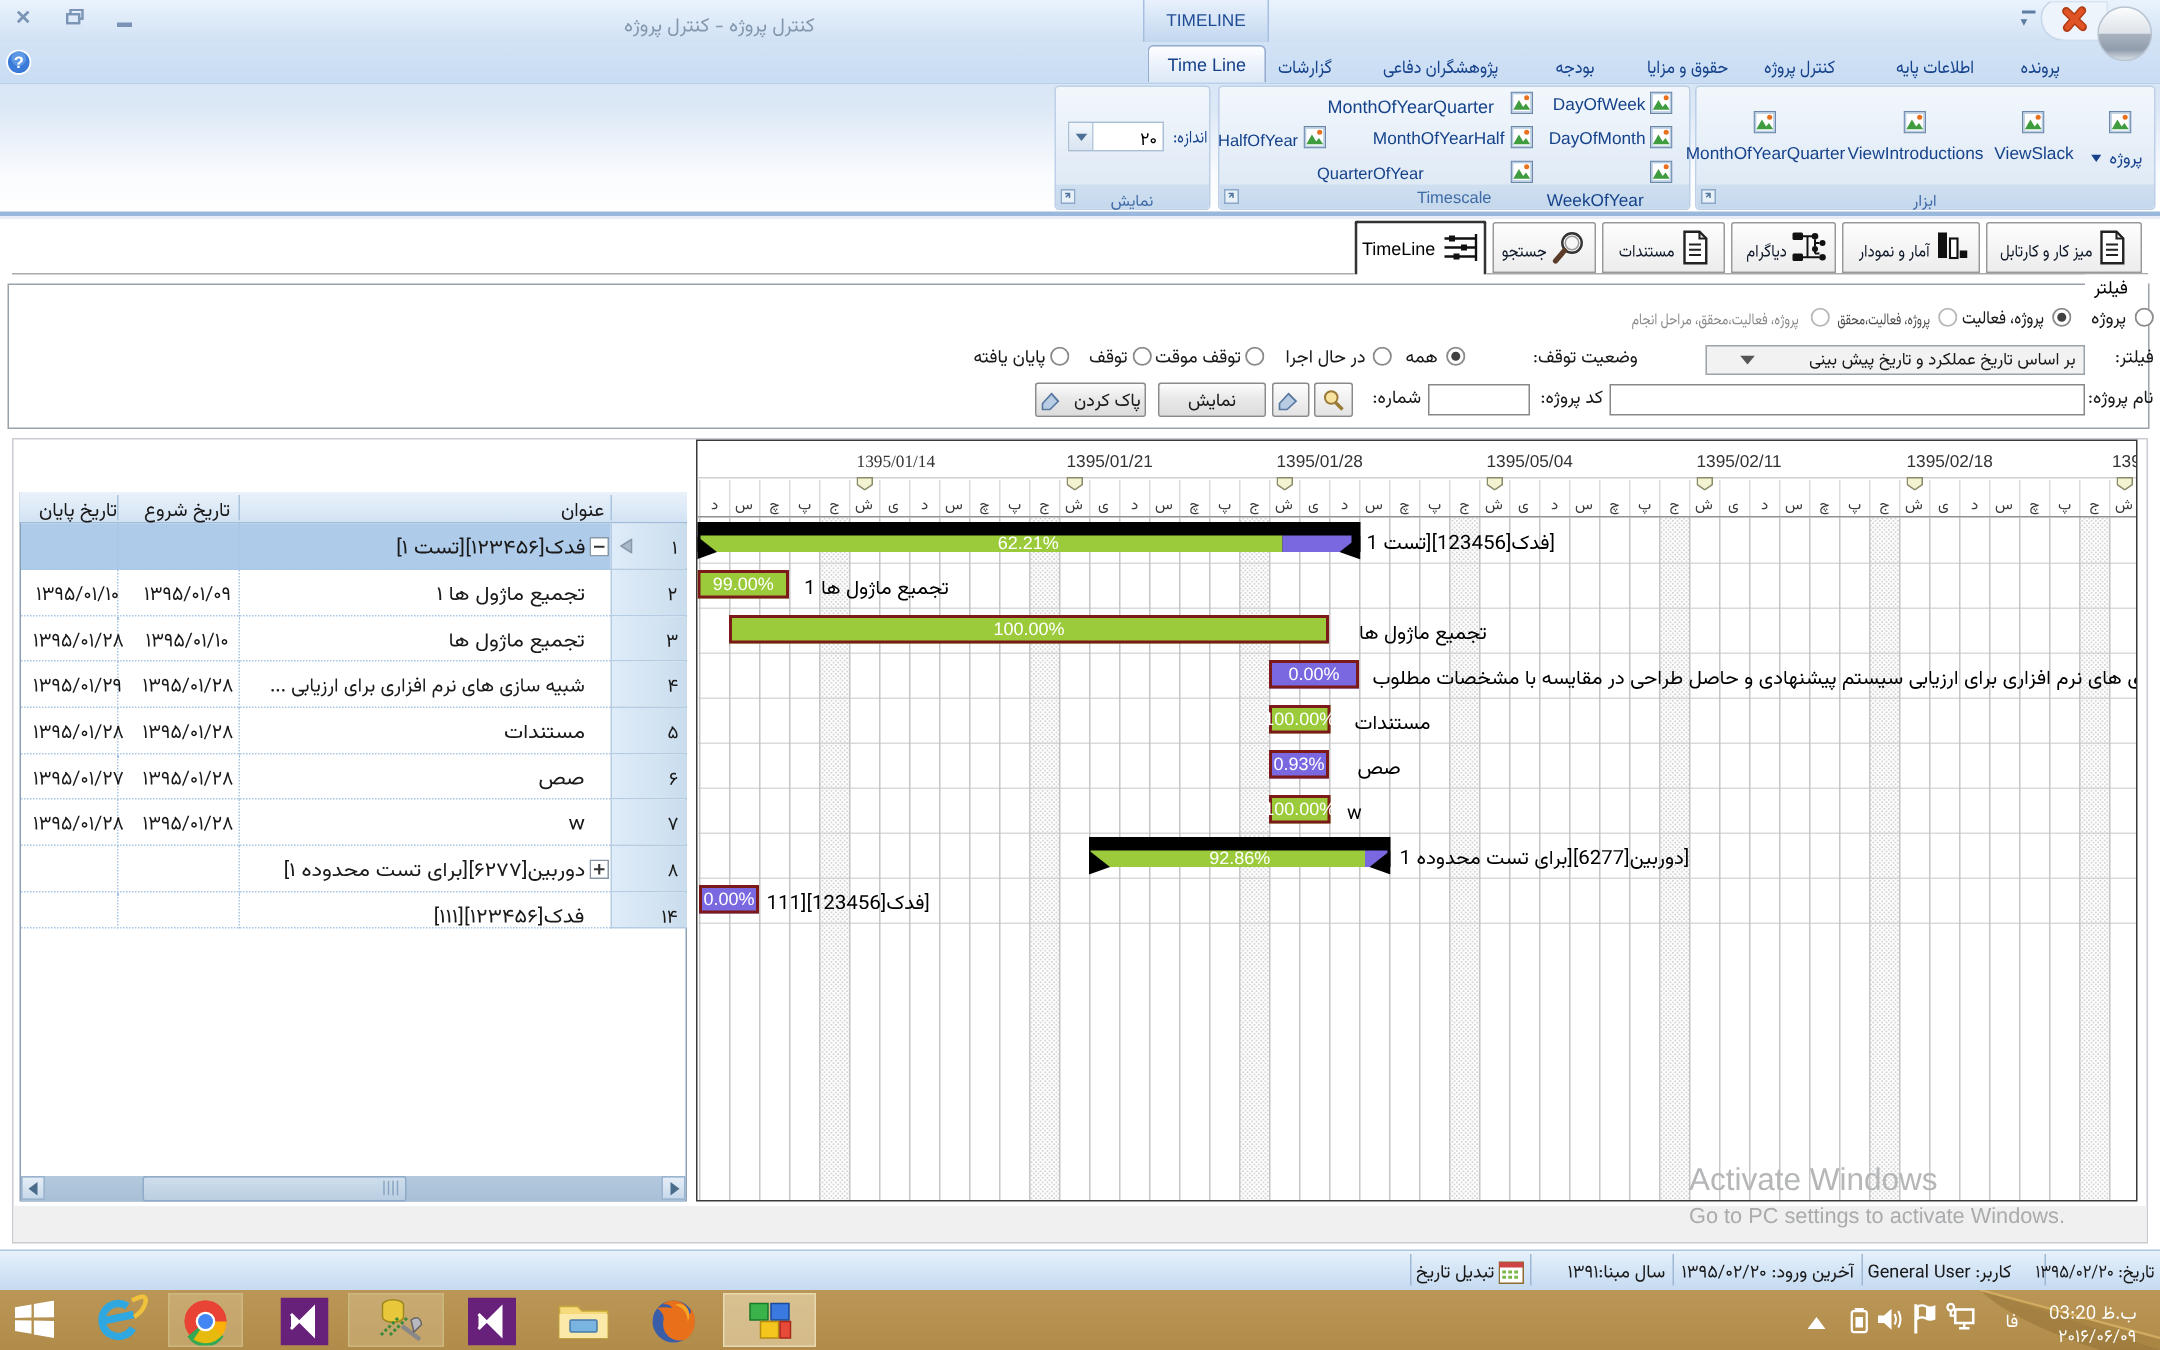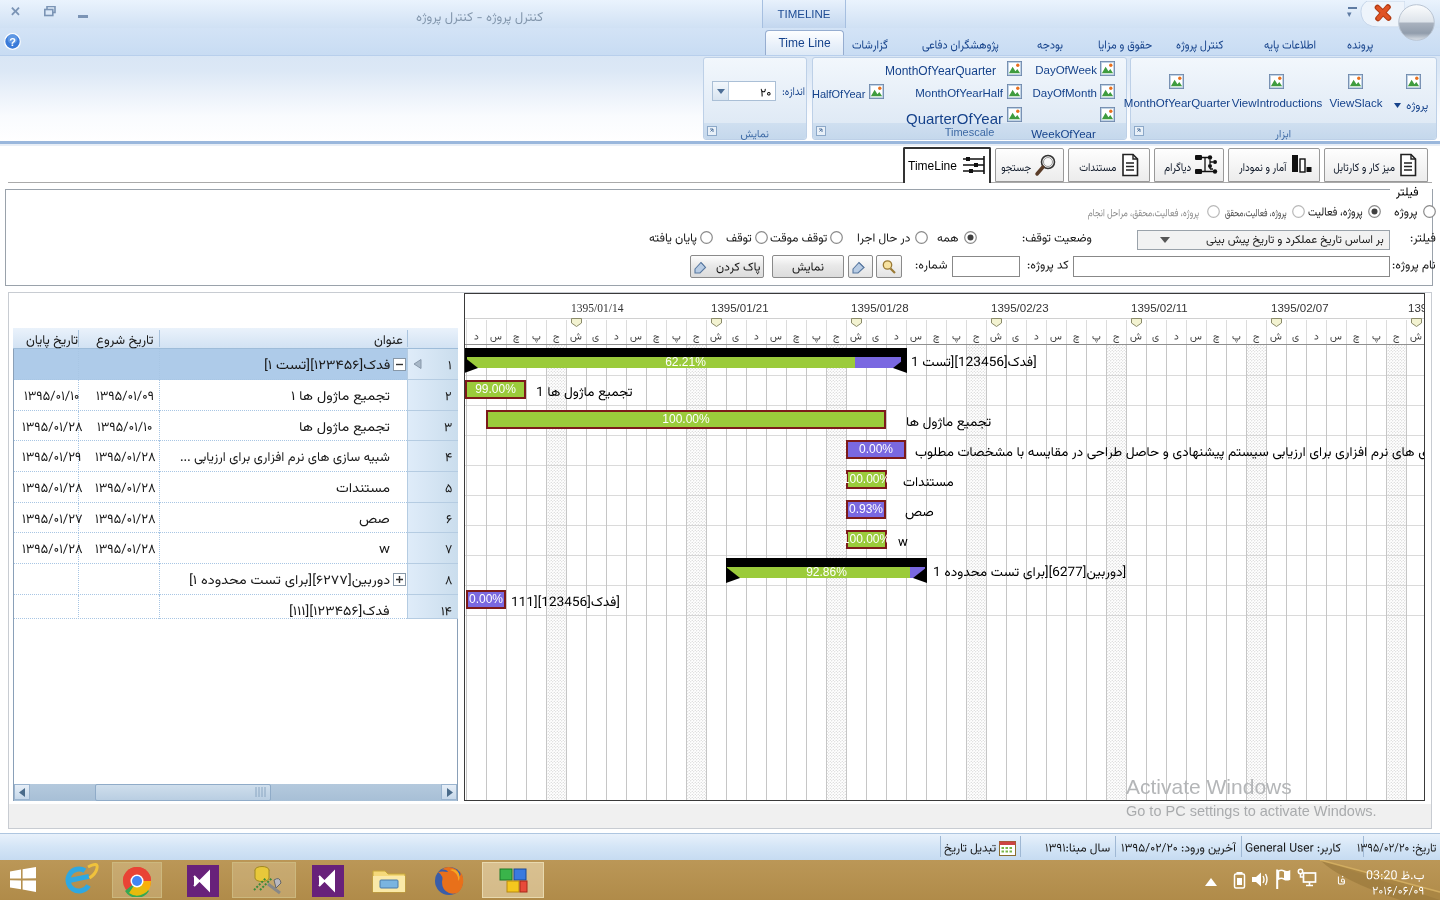--- a/index.html
+++ b/index.html
@@ -467,21 +467,21 @@
 <path d="M2 13 L6 6 L9 11 L11 8.5 L14 13 Z" fill="#3f9c3f"></path>
 <circle cx="11.5" cy="4.5" r="1.8" fill="#e8701e"></circle>
 </svg>
 <div class="abs" style="left:878px;top:87px;width:125px;font-size:11.5px;color:#15428b;text-align:right">MonthOfYearHalf</div>
 <svg class="abs" style="left:1007px;top:84px" width="15" height="15" viewBox="0 0 16 16">
 <rect x="0.5" y="0.5" width="15" height="15" fill="#fff" stroke="#6d87ab"></rect>
 <rect x="1.5" y="1.5" width="13" height="13" fill="none" stroke="#b8cde2"></rect>
 <path d="M2 13 L6 6 L9 11 L11 8.5 L14 13 Z" fill="#3f9c3f"></path>
 <circle cx="11.5" cy="4.5" r="1.8" fill="#e8701e"></circle>
 </svg>
-<div class="abs" style="left:878px;top:110px;width:125px;font-size:15px;color:#15428b;text-align:right">QuarterOfYear</div>
+<div class="abs" style="left:878px;top:110px;width:125px;font-size:11px;color:#15428b;">QuarterOfYear</div>
 <svg class="abs" style="left:1007px;top:107px" width="15" height="15" viewBox="0 0 16 16">
 <rect x="0.5" y="0.5" width="15" height="15" fill="#fff" stroke="#6d87ab"></rect>
 <rect x="1.5" y="1.5" width="13" height="13" fill="none" stroke="#b8cde2"></rect>
 <path d="M2 13 L6 6 L9 11 L11 8.5 L14 13 Z" fill="#3f9c3f"></path>
 <circle cx="11.5" cy="4.5" r="1.8" fill="#e8701e"></circle>
 </svg>
 <div class="abs" style="left:812px;top:88px;width:52px;font-size:11px;color:#15428b;text-align:right">HalfOfYear</div>
 <svg class="abs" style="left:869px;top:84px" width="15" height="15" viewBox="0 0 16 16">
 <rect x="0.5" y="0.5" width="15" height="15" fill="#fff" stroke="#6d87ab"></rect>
 <rect x="1.5" y="1.5" width="13" height="13" fill="none" stroke="#b8cde2"></rect>
@@ -1599,29 +1599,29 @@
         <path d="M0.5 0.5 H10.5 V5 L5.5 8.5 L0.5 5 Z" fill="#f3f3d1" stroke="#8a8a6a"></path>
       </svg>
 <div class="abs" style="left:246px;top:8px;font-size:11.5px;color:#333;font-family:'Liberation Sans'">1395/01/21</div>
 <svg class="abs" style="left:246px;top:24px" width="11" height="9">
         <path d="M0.5 0.5 H10.5 V5 L5.5 8.5 L0.5 5 Z" fill="#f3f3d1" stroke="#8a8a6a"></path>
       </svg>
 <div class="abs" style="left:386px;top:8px;font-size:11.5px;color:#333;font-family:'Liberation Sans'">1395/01/28</div>
 <svg class="abs" style="left:386px;top:24px" width="11" height="9">
         <path d="M0.5 0.5 H10.5 V5 L5.5 8.5 L0.5 5 Z" fill="#f3f3d1" stroke="#8a8a6a"></path>
       </svg>
-<div class="abs" style="left:526px;top:8px;font-size:11.5px;color:#333;font-family:'Liberation Sans'">1395/02/23</div>
+<div class="abs" style="left:526px;top:8px;font-size:11.5px;color:#333;font-family:'Liberation Sans'">1395/05/04</div>
 <svg class="abs" style="left:526px;top:24px" width="11" height="9">
         <path d="M0.5 0.5 H10.5 V5 L5.5 8.5 L0.5 5 Z" fill="#f3f3d1" stroke="#8a8a6a"></path>
       </svg>
 <div class="abs" style="left:666px;top:8px;font-size:11.5px;color:#333;font-family:Liberation Sans, sans-serif">1395/02/11</div>
 <svg class="abs" style="left:666px;top:24px" width="11" height="9">
         <path d="M0.5 0.5 H10.5 V5 L5.5 8.5 L0.5 5 Z" fill="#f3f3d1" stroke="#8a8a6a"></path>
       </svg>
-<div class="abs" style="left:806px;top:8px;font-size:11.5px;color:#333;font-family:'Liberation Sans'">1395/02/07</div>
+<div class="abs" style="left:806px;top:8px;font-size:11.5px;color:#333;font-family:'Liberation Sans'">1395/02/18</div>
 <svg class="abs" style="left:806px;top:24px" width="11" height="9">
         <path d="M0.5 0.5 H10.5 V5 L5.5 8.5 L0.5 5 Z" fill="#f3f3d1" stroke="#8a8a6a"></path>
       </svg>
 <div class="abs" style="left:943px;top:8px;font-size:11.5px;color:#333;font-family:'Liberation Sans'">1395/02/25</div>
 <svg class="abs" style="left:946px;top:24px" width="11" height="9">
         <path d="M0.5 0.5 H10.5 V5 L5.5 8.5 L0.5 5 Z" fill="#f3f3d1" stroke="#8a8a6a"></path>
       </svg>
 <div class="abs" style="left:-1px;top:54px;width:443px;height:20px;background:#000"></div>
       <div class="abs" style="left:2px;top:63px;width:388px;height:11px;background:#9bcb3b"></div>
       <div class="abs" style="left:390px;top:63px;width:46px;height:11px;background:#7a68e1"></div>

